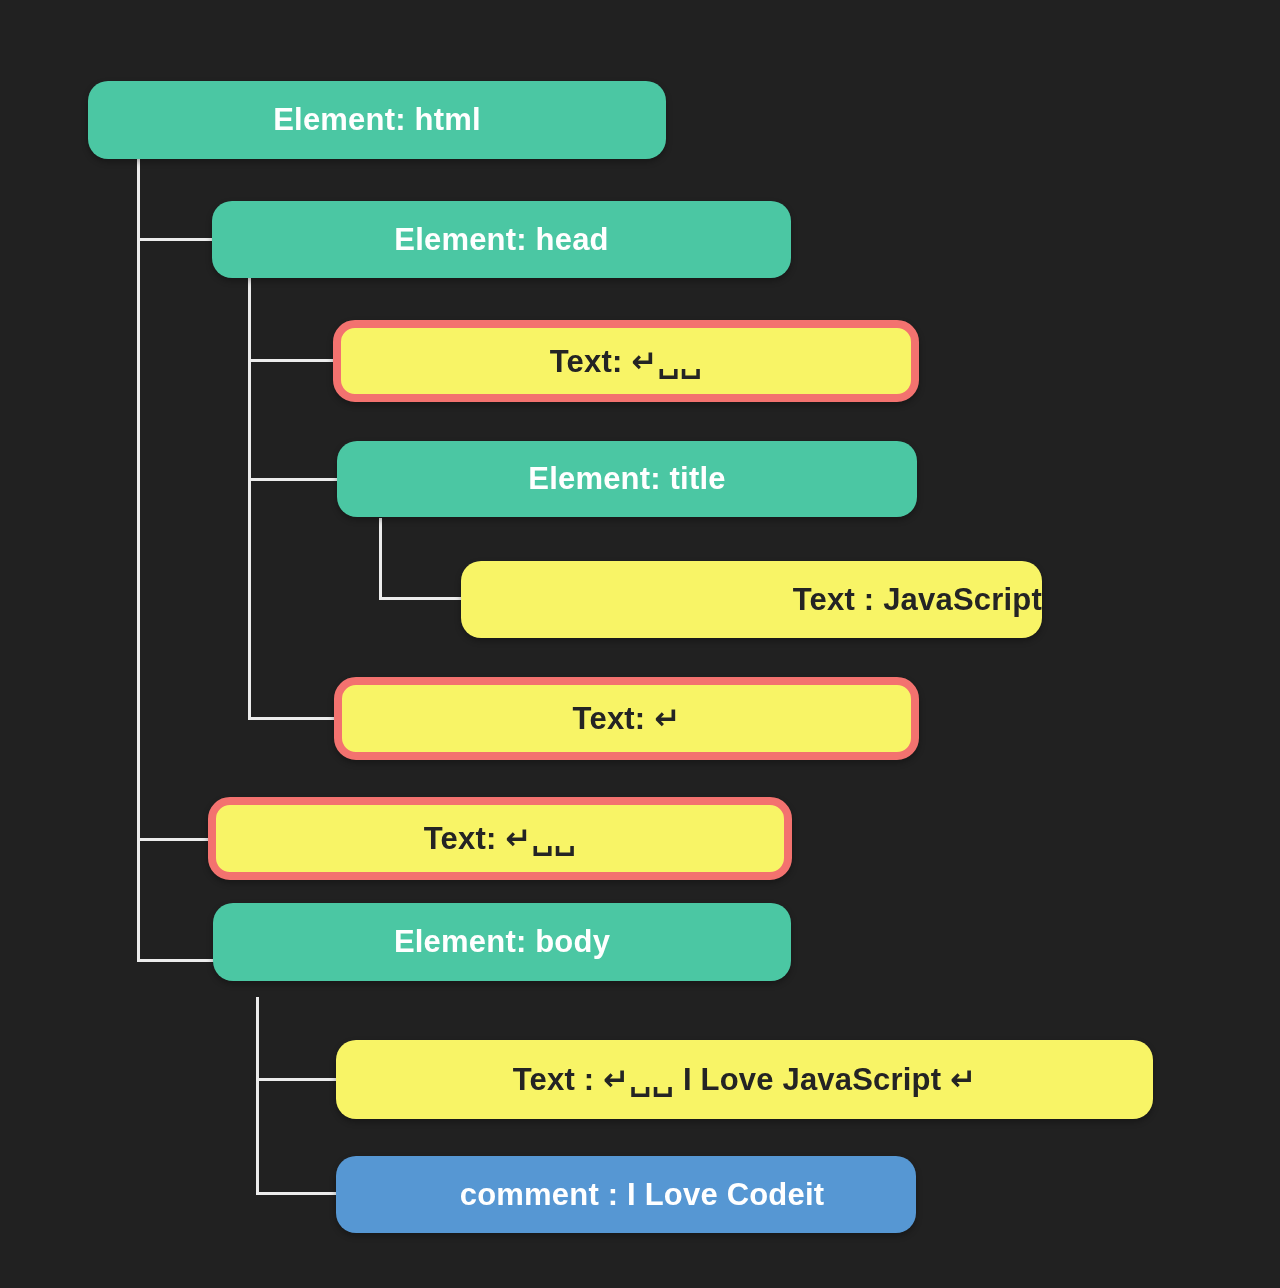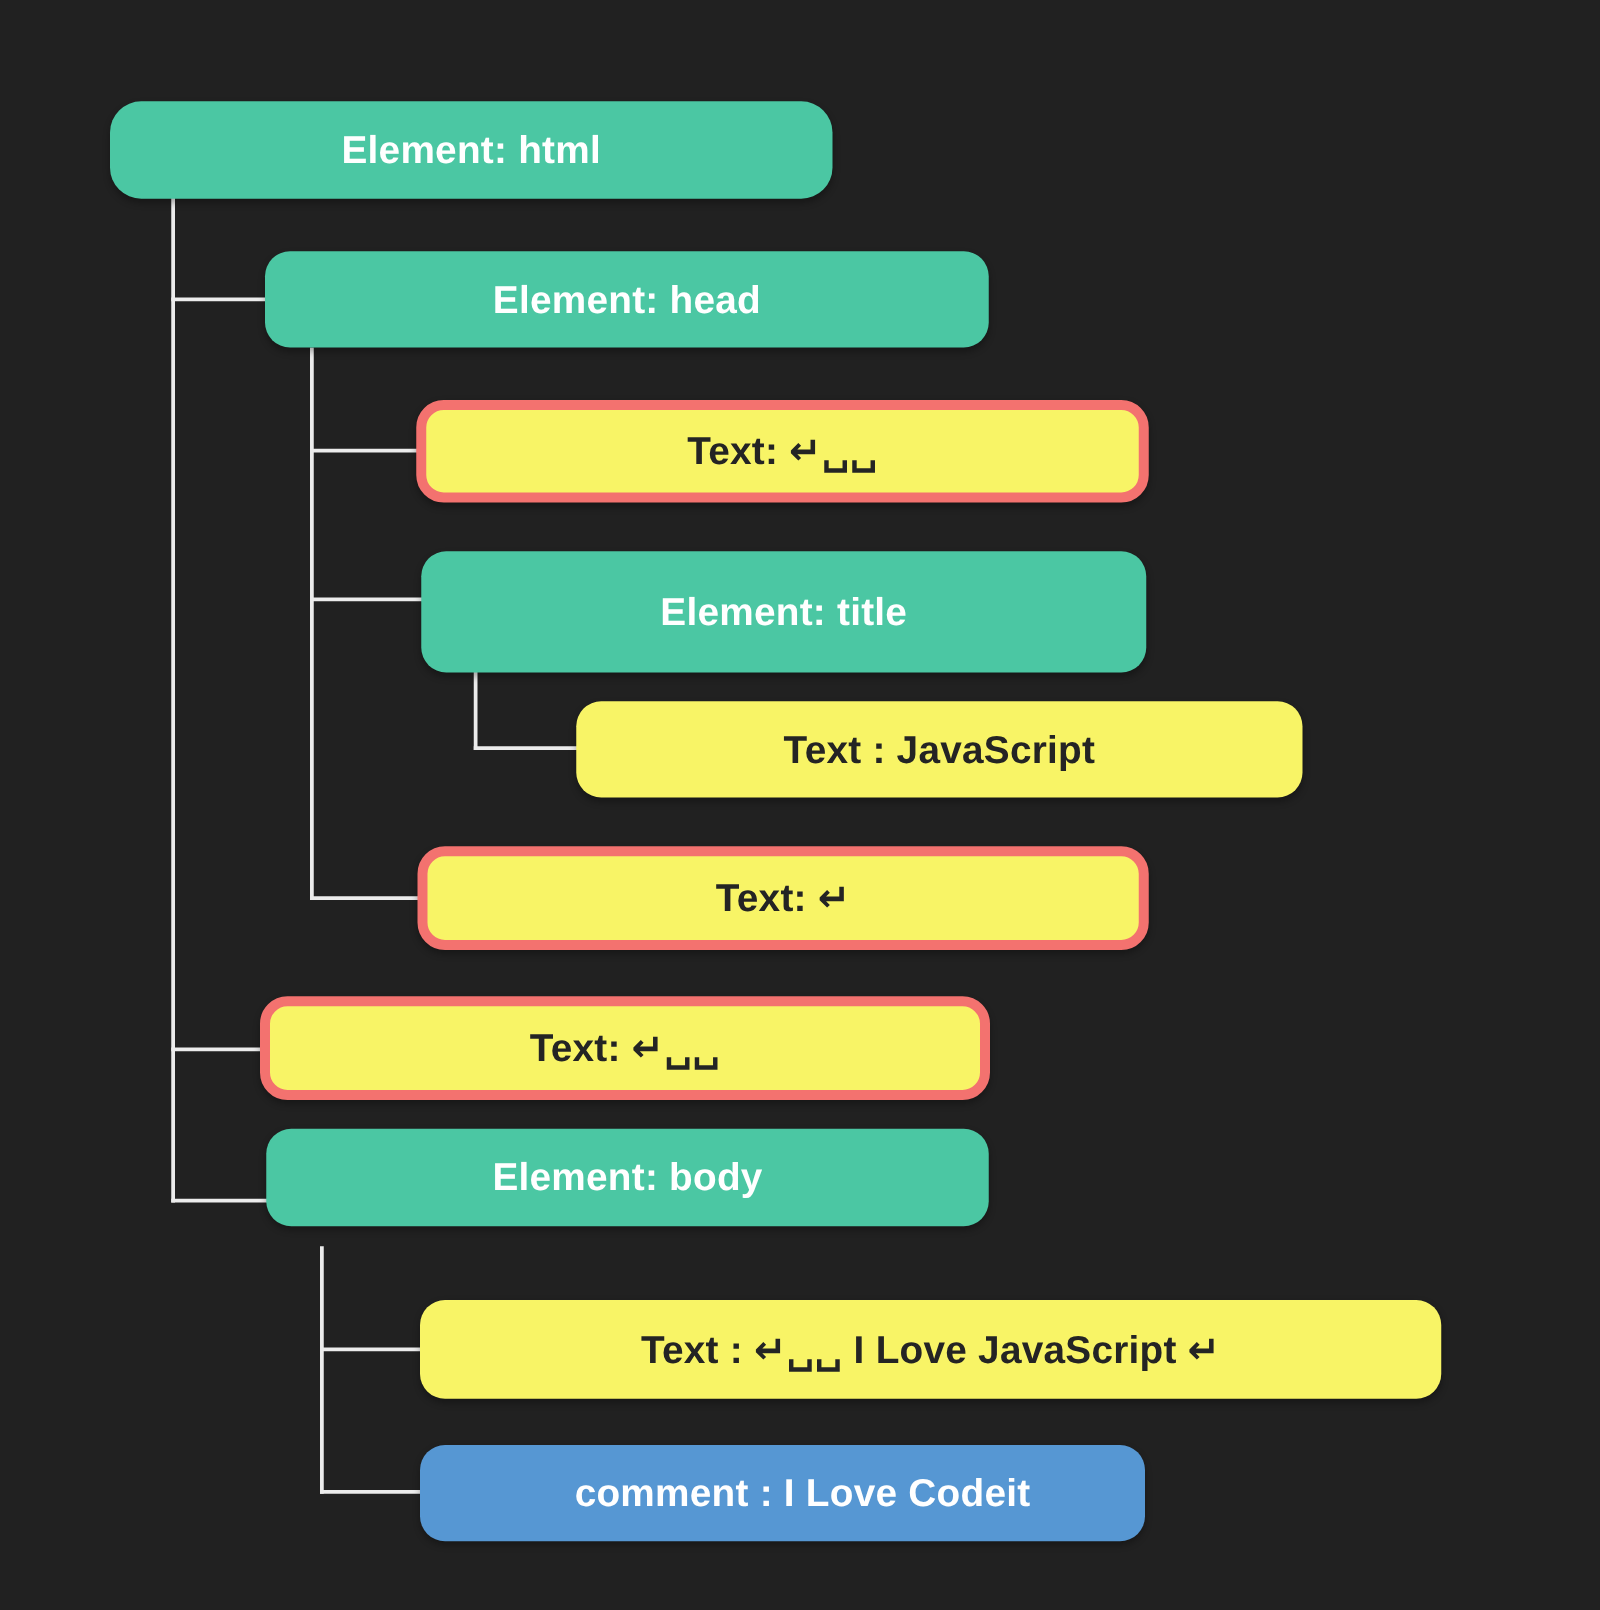--- a/index.html
+++ b/index.html
@@ -75,37 +75,37 @@
   <div class="line h" style="left:248px; top:478px; width:90px;"></div>
   <div class="line h" style="left:248px; top:717px; width:87px;"></div>
 
   <div class="line v" style="left:379px; top:518px; height:82px;"></div>
   <div class="line h" style="left:379px; top:597px; width:83px;"></div>
 
   <div class="line v" style="left:256px; top:997px; height:198px;"></div>
   <div class="line h" style="left:256px; top:1078px; width:81px;"></div>
   <div class="line h" style="left:256px; top:1192px; width:81px;"></div>
 
-  <div class="node element" style="left:88px; top:81px; width:578px; height:78px;border-radius:25px;">
+  <div class="node element" style="left:88px; top:81px; width:578px; height:78px;">
     <span>Element: html</span>
   </div>
 
   <div class="node element" style="left:212px; top:201px; width:579px; height:77px;">
     <span>Element: head</span>
   </div>
 
   <div class="node textnode highlight" style="left:333px; top:320px; width:586px; height:82px;">
     <span>Text: ↵␣␣</span>
   </div>
 
-  <div class="node element" style="left:337px; top:441px; width:580px; height:97px;">
+  <div class="node element" style="left:337px; top:441px; width:580px; height:76px;">
     <span>Element: title</span>
   </div>
 
-  <div class="node textnode" style="left:461px; top:561px; width:581px; height:77px;">
+  <div class="node textnode" style="left:461px; top:561px; width:581px; height:77px;justify-content:flex-end;">
     <span>Text : JavaScript</span>
   </div>
 
   <div class="node textnode highlight" style="left:334px; top:677px; width:585px; height:83px;text-align:right;">
     <span>Text: ↵</span>
   </div>
 
   <div class="node textnode highlight" style="left:208px; top:797px; width:584px; height:83px;">
     <span>Text: ↵␣␣</span>
   </div>

